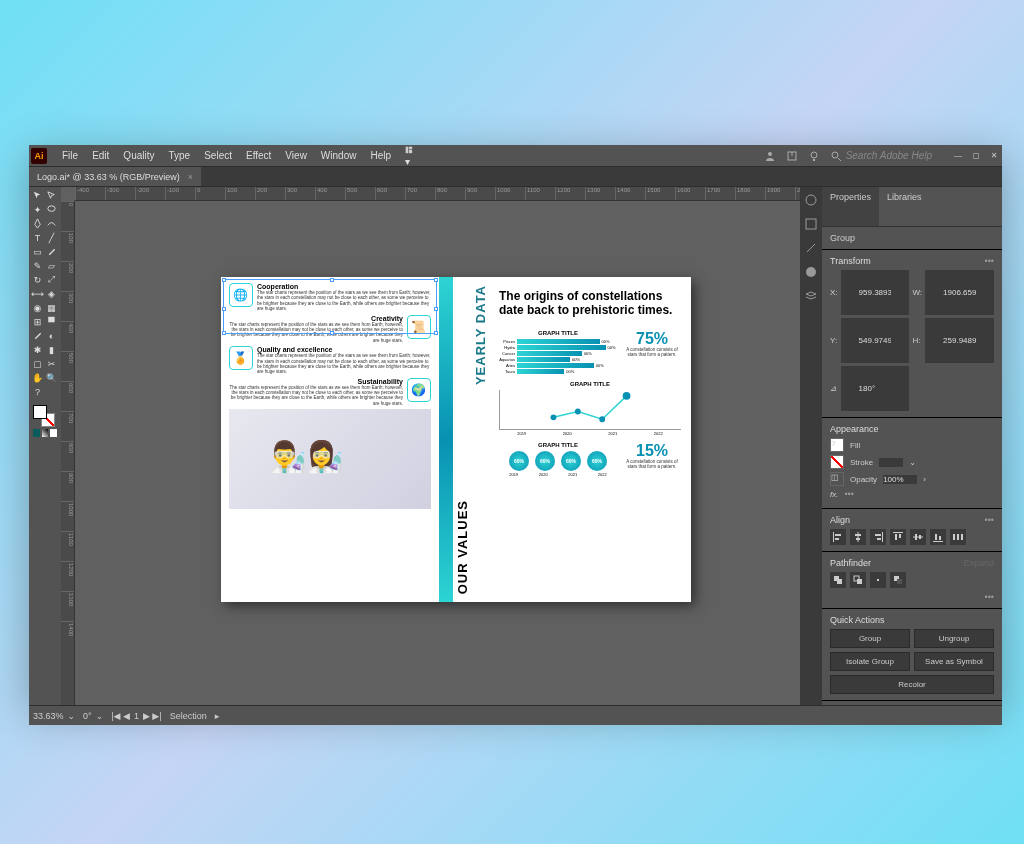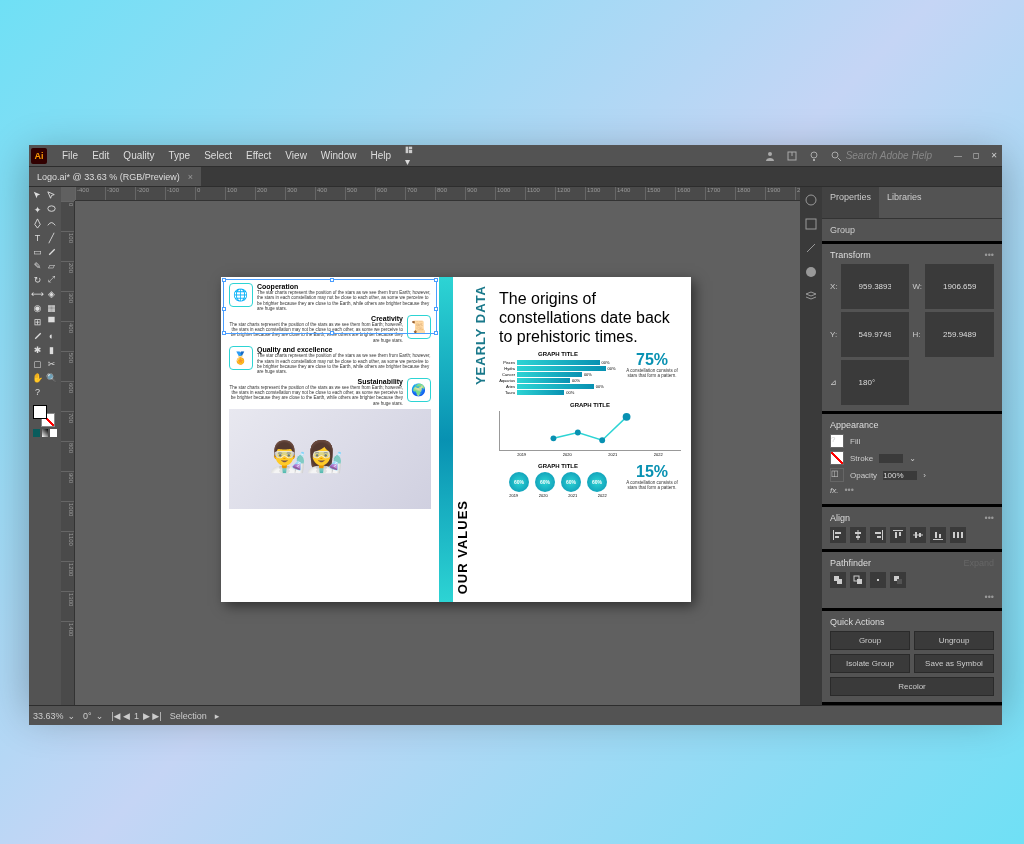--- a/index.html
+++ b/index.html
@@ -41,21 +41,21 @@
 .value-text p{font-size:4.5px;color:#333;line-height:1.2}
 .value-block.reverse{flex-direction:row-reverse;text-align:right}
 .photo{width:100%;height:100px;background:linear-gradient(135deg,#e8e8f0,#d0d0e0);position:relative;overflow:hidden}
 .photo::before{content:'👨‍🔬👩‍🔬';position:absolute;left:20%;top:30%;font-size:30px}
 .divider-vert{width:14px;background:linear-gradient(180deg,#2dd4d4,#0891b2,#2dd4d4)}
 .our-values{width:18px;display:flex;align-items:flex-end;justify-content:center}
 .our-values span{writing-mode:vertical-rl;transform:rotate(180deg);font-size:13px;font-weight:800;letter-spacing:1px;padding:8px 0}
 .yearly{width:18px;display:flex;align-items:flex-start;justify-content:center}
 .yearly span{writing-mode:vertical-rl;transform:rotate(180deg);font-size:13px;font-weight:800;letter-spacing:1px;padding:8px 0;color:#19788a}
 .right-page{flex:1;padding:12px 10px 8px}
-.origins{font-size:16px;font-weight:400;line-height:1.2;margin-bottom:4px}
+.origins{font-size:12px;font-weight:700;line-height:1.2;margin-bottom:12px}
 .graph-title{font-size:6px;font-weight:700;text-align:center;margin-bottom:3px}
 .chart-row{display:flex;gap:6px;margin-bottom:6px}
 .chart-left{flex:1}
 .bar-row{display:flex;align-items:center;gap:2px;margin-bottom:1px}
 .bar-label{font-size:4px;width:16px;text-align:right}
 .bar{height:5px;background:linear-gradient(90deg,#2dd4d4,#0891b2)}
 .bar-pct{font-size:4px}
 .stat-right{width:58px;text-align:center}
 .stat-big{font-size:16px;font-weight:800;color:#0891b2}
 .stat-small{font-size:4.5px;color:#333;line-height:1.1}
@@ -67,21 +67,21 @@
 .selection-handles{position:absolute;pointer-events:none;border:1px solid #4a9eff}
 .sel-handle{position:absolute;width:4px;height:4px;background:#fff;border:1px solid #4a9eff}
 .statusbar{height:20px;background:#535353;display:flex;align-items:center;font-size:9px;color:#ccc;border-top:1px solid #2d2d2d;padding:0 4px;gap:8px}
 .sb-seg{display:flex;align-items:flex-start;gap:4px}
 .side-strip{width:22px;background:#3a3a3a;display:flex;flex-direction:column;align-items:center;padding-top:6px;gap:10px}
 .side-strip svg{width:14px;height:14px;fill:#999}
 .panels{width:180px;background:#535353;color:#ccc;font-size:9px;display:flex;flex-direction:column}
 .panel-tabs{display:flex;height:40px;border-bottom:1px solid #333}
 .panel-tab{padding:5px 8px;font-size:9px}
 .panel-tab.active{background:#424242}
-.panel-section{padding:6px 8px;border-bottom:3px solid #000000}
+.panel-section{padding:6px 8px;border-bottom:1px solid #000000}
 .section-title{font-size:9px;color:#ddd;margin-bottom:4px}
 .transform-grid{display:grid;grid-template-columns:auto 1fr auto 1fr;gap:3px;align-items:center;font-size:8px}
 .transform-grid input{width:100%;background:#3a3a3a;border:none;color:#ddd;font-size:8px;padding:18px}
 .prop-row{display:flex;align-items:center;gap:6px;margin-bottom:3px;font-size:8px}
 .prop-swatch{width:14px;height:14px;border:1px solid #666}
 .align-icons{display:flex;gap:4px;flex-wrap:wrap}
 .align-btn{width:16px;height:16px;background:#3a3a3a;display:flex;align-items:center;justify-content:center}
 .align-btn svg{width:10px;height:10px;fill:#ccc}
 .action-btns{display:flex;gap:4px;flex-wrap:wrap}
 .action-btn{flex:1;min-width:70px;background:#3a3a3a;padding:4px;font-size:8px;text-align:center;border:1px solid #2a2a2a}

